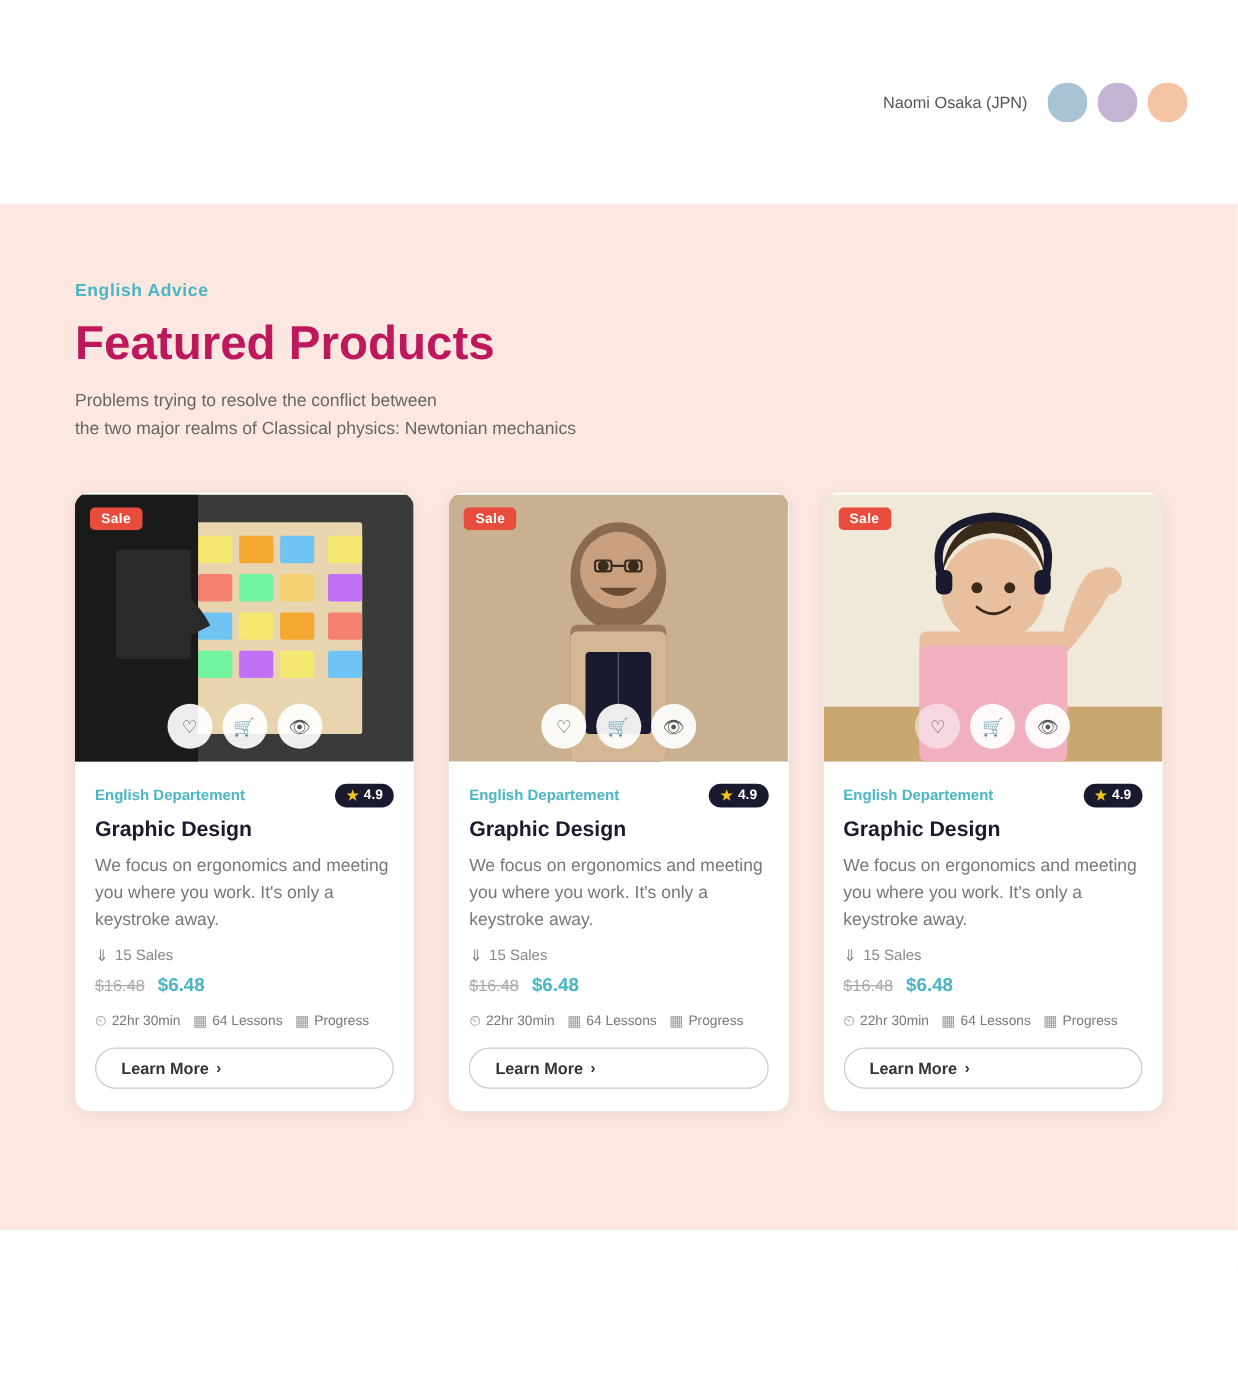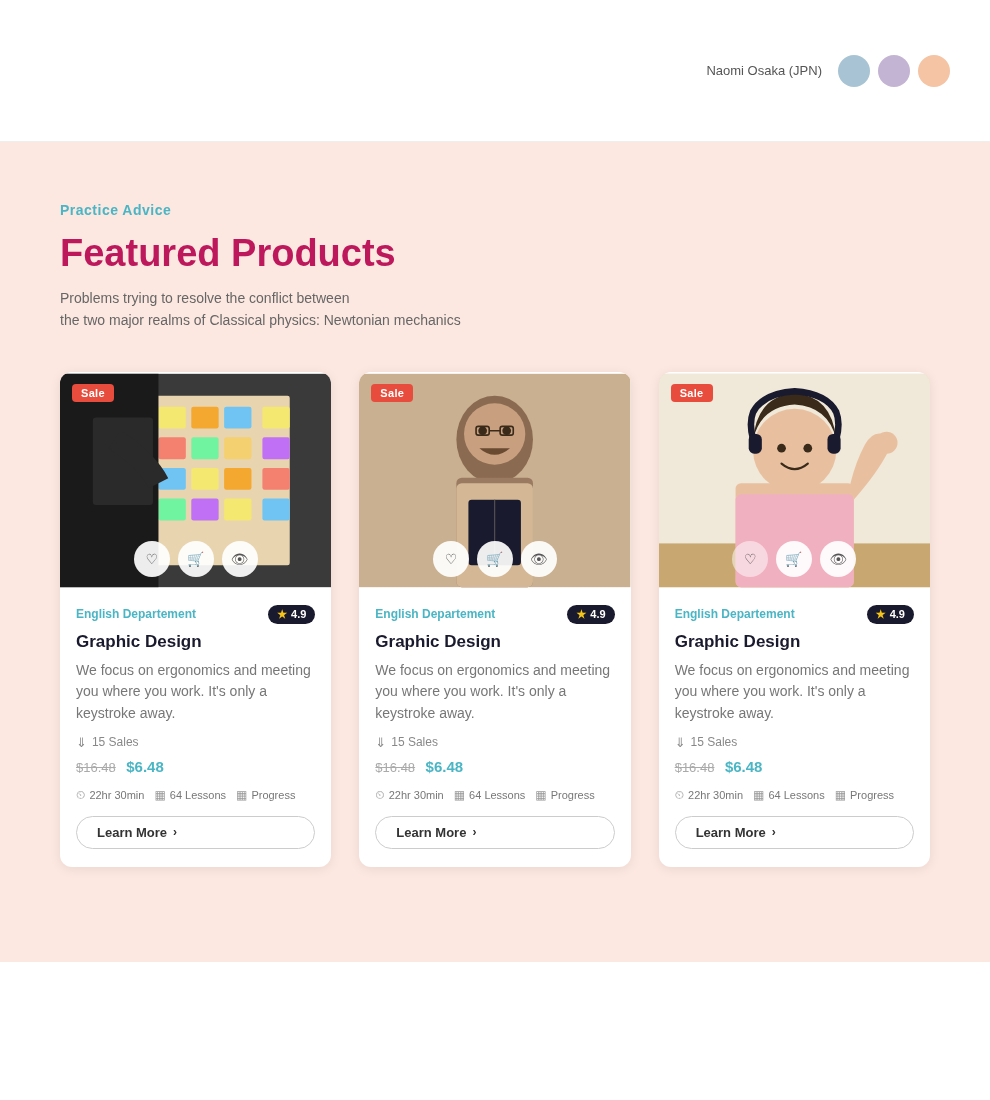--- a/index.html
+++ b/index.html
@@ -6,21 +6,21 @@
     body {
       font-family: 'Segoe UI', Arial, sans-serif;
       background: #fff;
       width: 990px;
       min-height: 1100px;
     }
 
     
     .top-bar {
       background: #fff;
-      height: 142px;
+      height: 164px;
       display: flex;
       align-items: center;
       justify-content: flex-end;
       padding: 0 40px;
       border-bottom: 1px solid #eee;
     }
     .top-bar-user {
       display: flex;
       align-items: center;
       gap: 8px;
@@ -275,21 +275,21 @@
     <svg width="32" height="32" viewBox="0 0 32 32">
       <circle cx="16" cy="16" r="16" fill="#c4b4d4"></circle>
     </svg>
     <svg width="32" height="32" viewBox="0 0 32 32">
       <circle cx="16" cy="16" r="16" fill="#f4c4a4"></circle>
     </svg>
   </div>
 </div>
 
 <div class="featured-section">
-  <div class="section-label">Practice Advice</div>
+  <div class="section-label">English Advice</div>
   <h2 class="section-title">Featured Products</h2>
   <p class="section-desc">
     <span>Problems trying to resolve the conflict between</span><br>
     <span>the two major realms of Classical physics: Newtonian mechanics</span>
   </p>
 
   <div class="cards-grid">
 
     <div class="card">
       <div class="card-image-wrapper">

